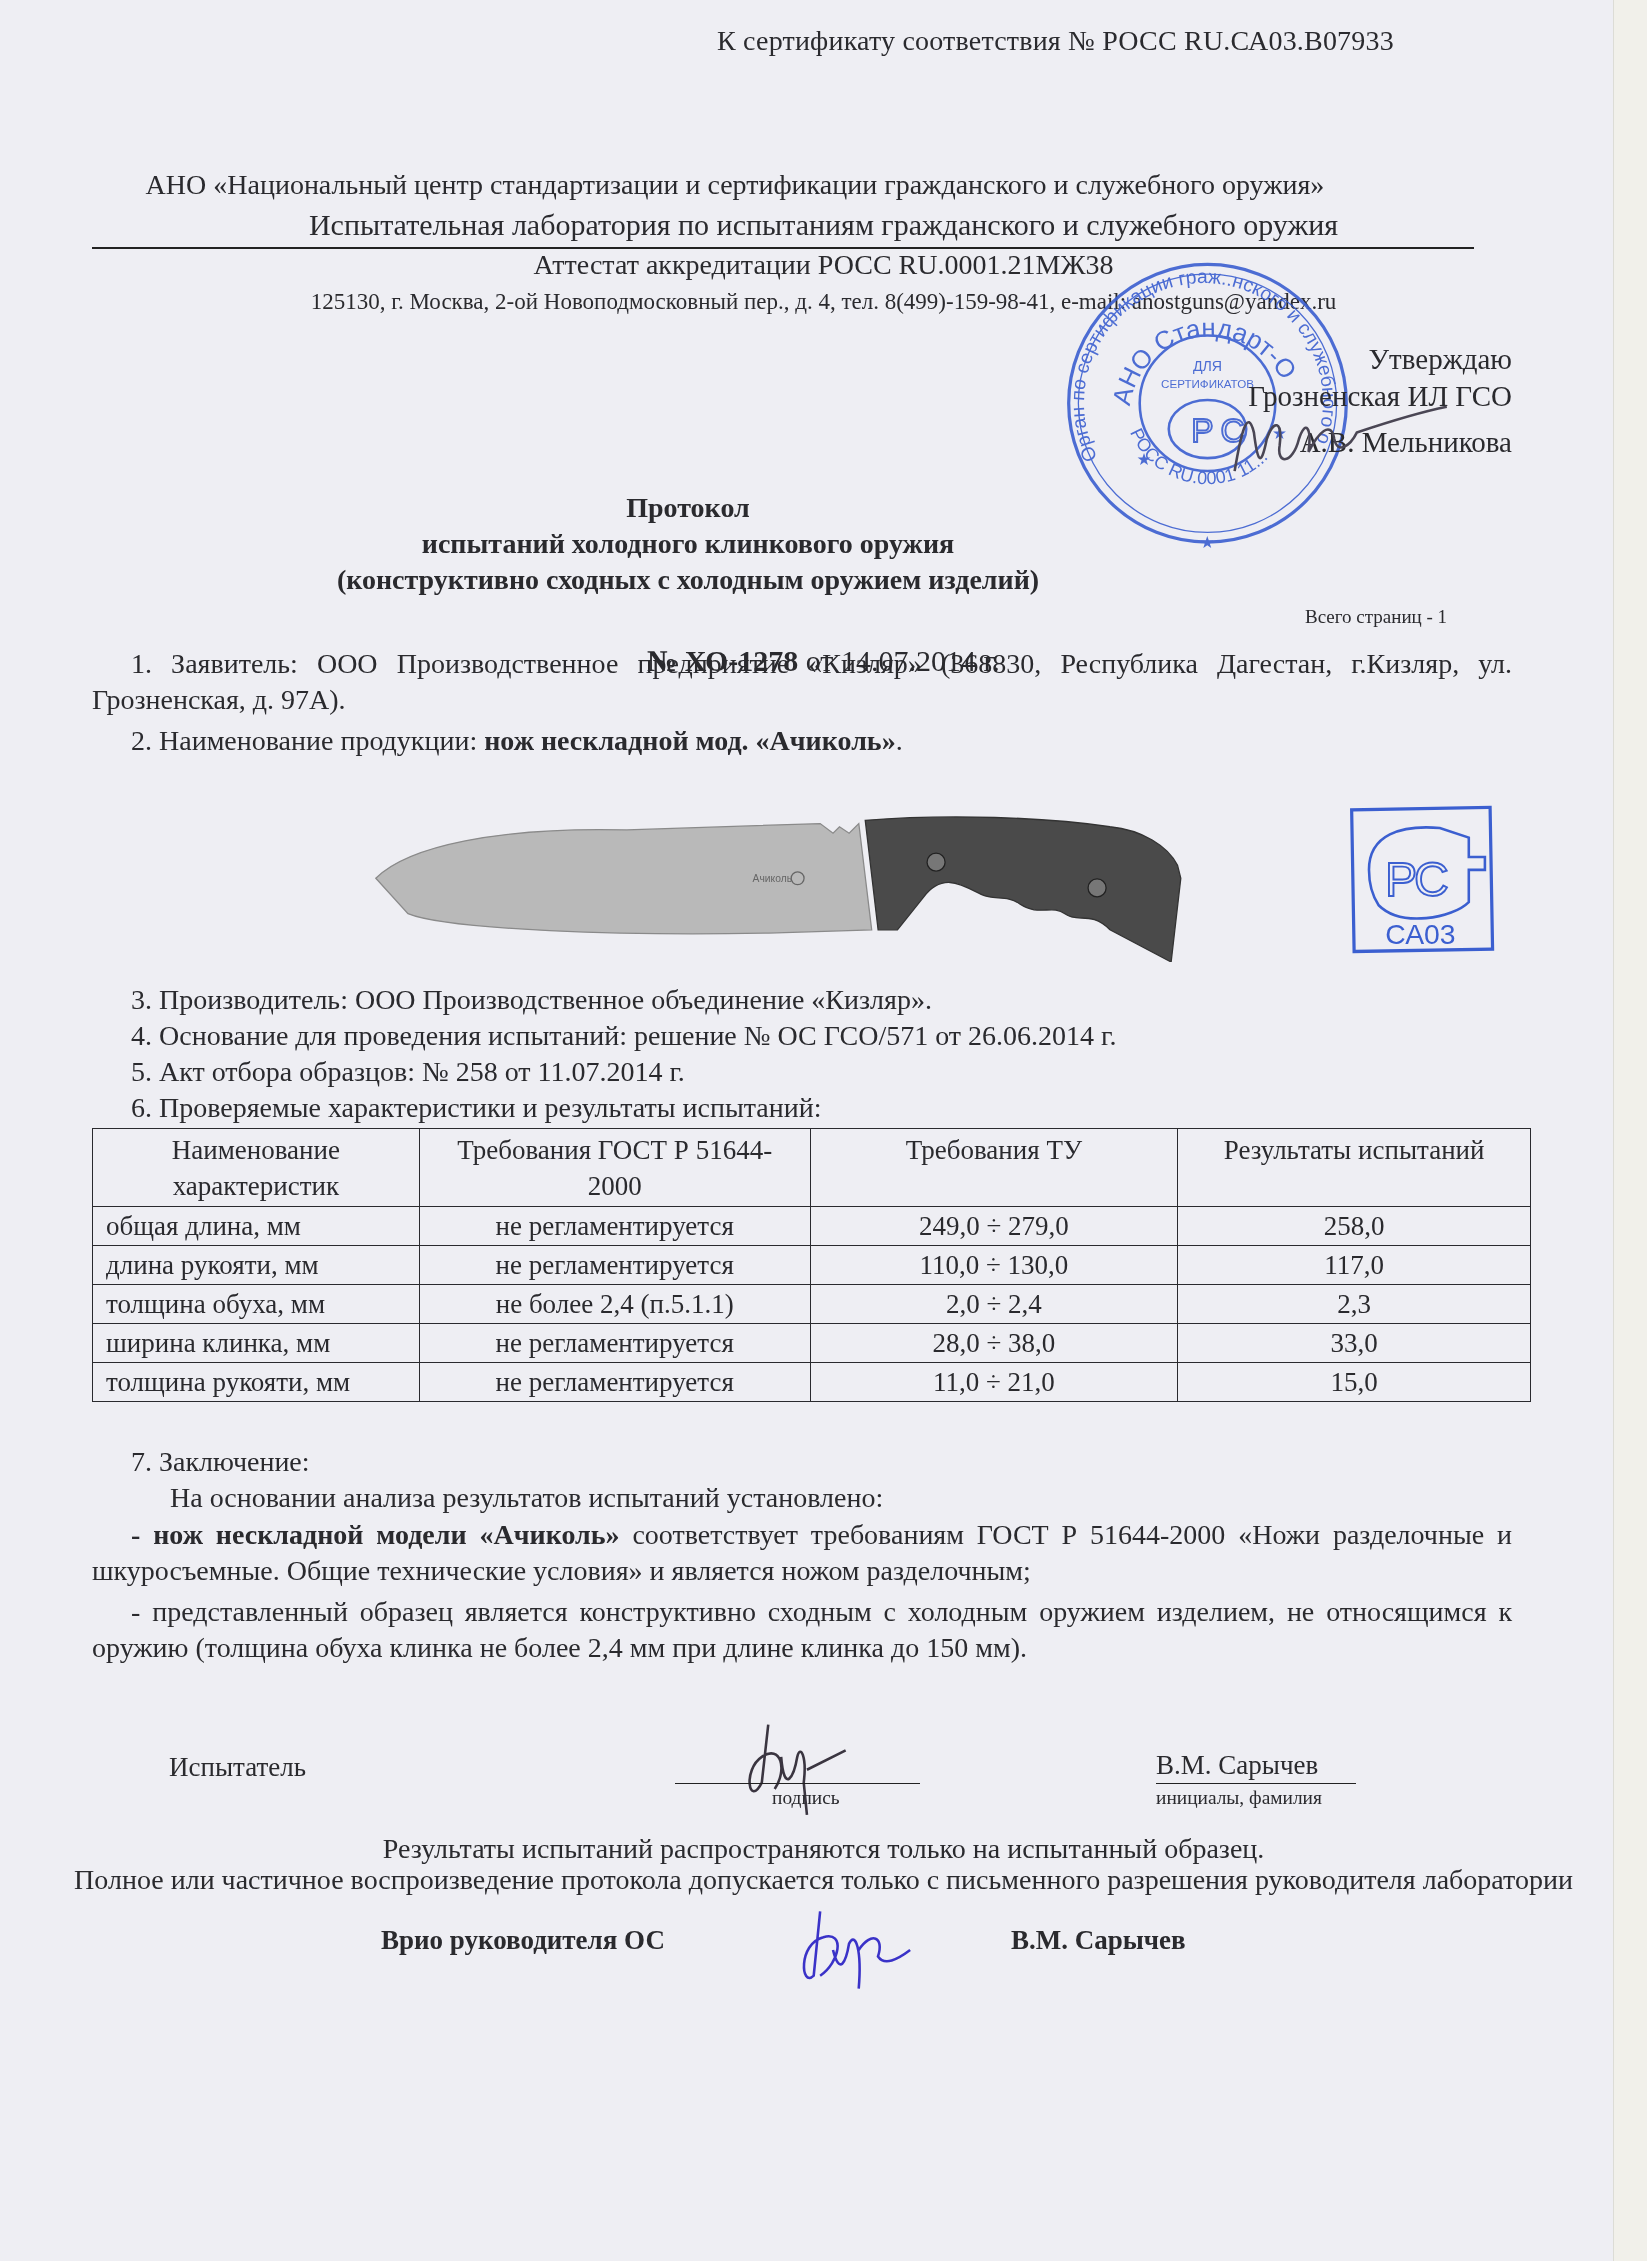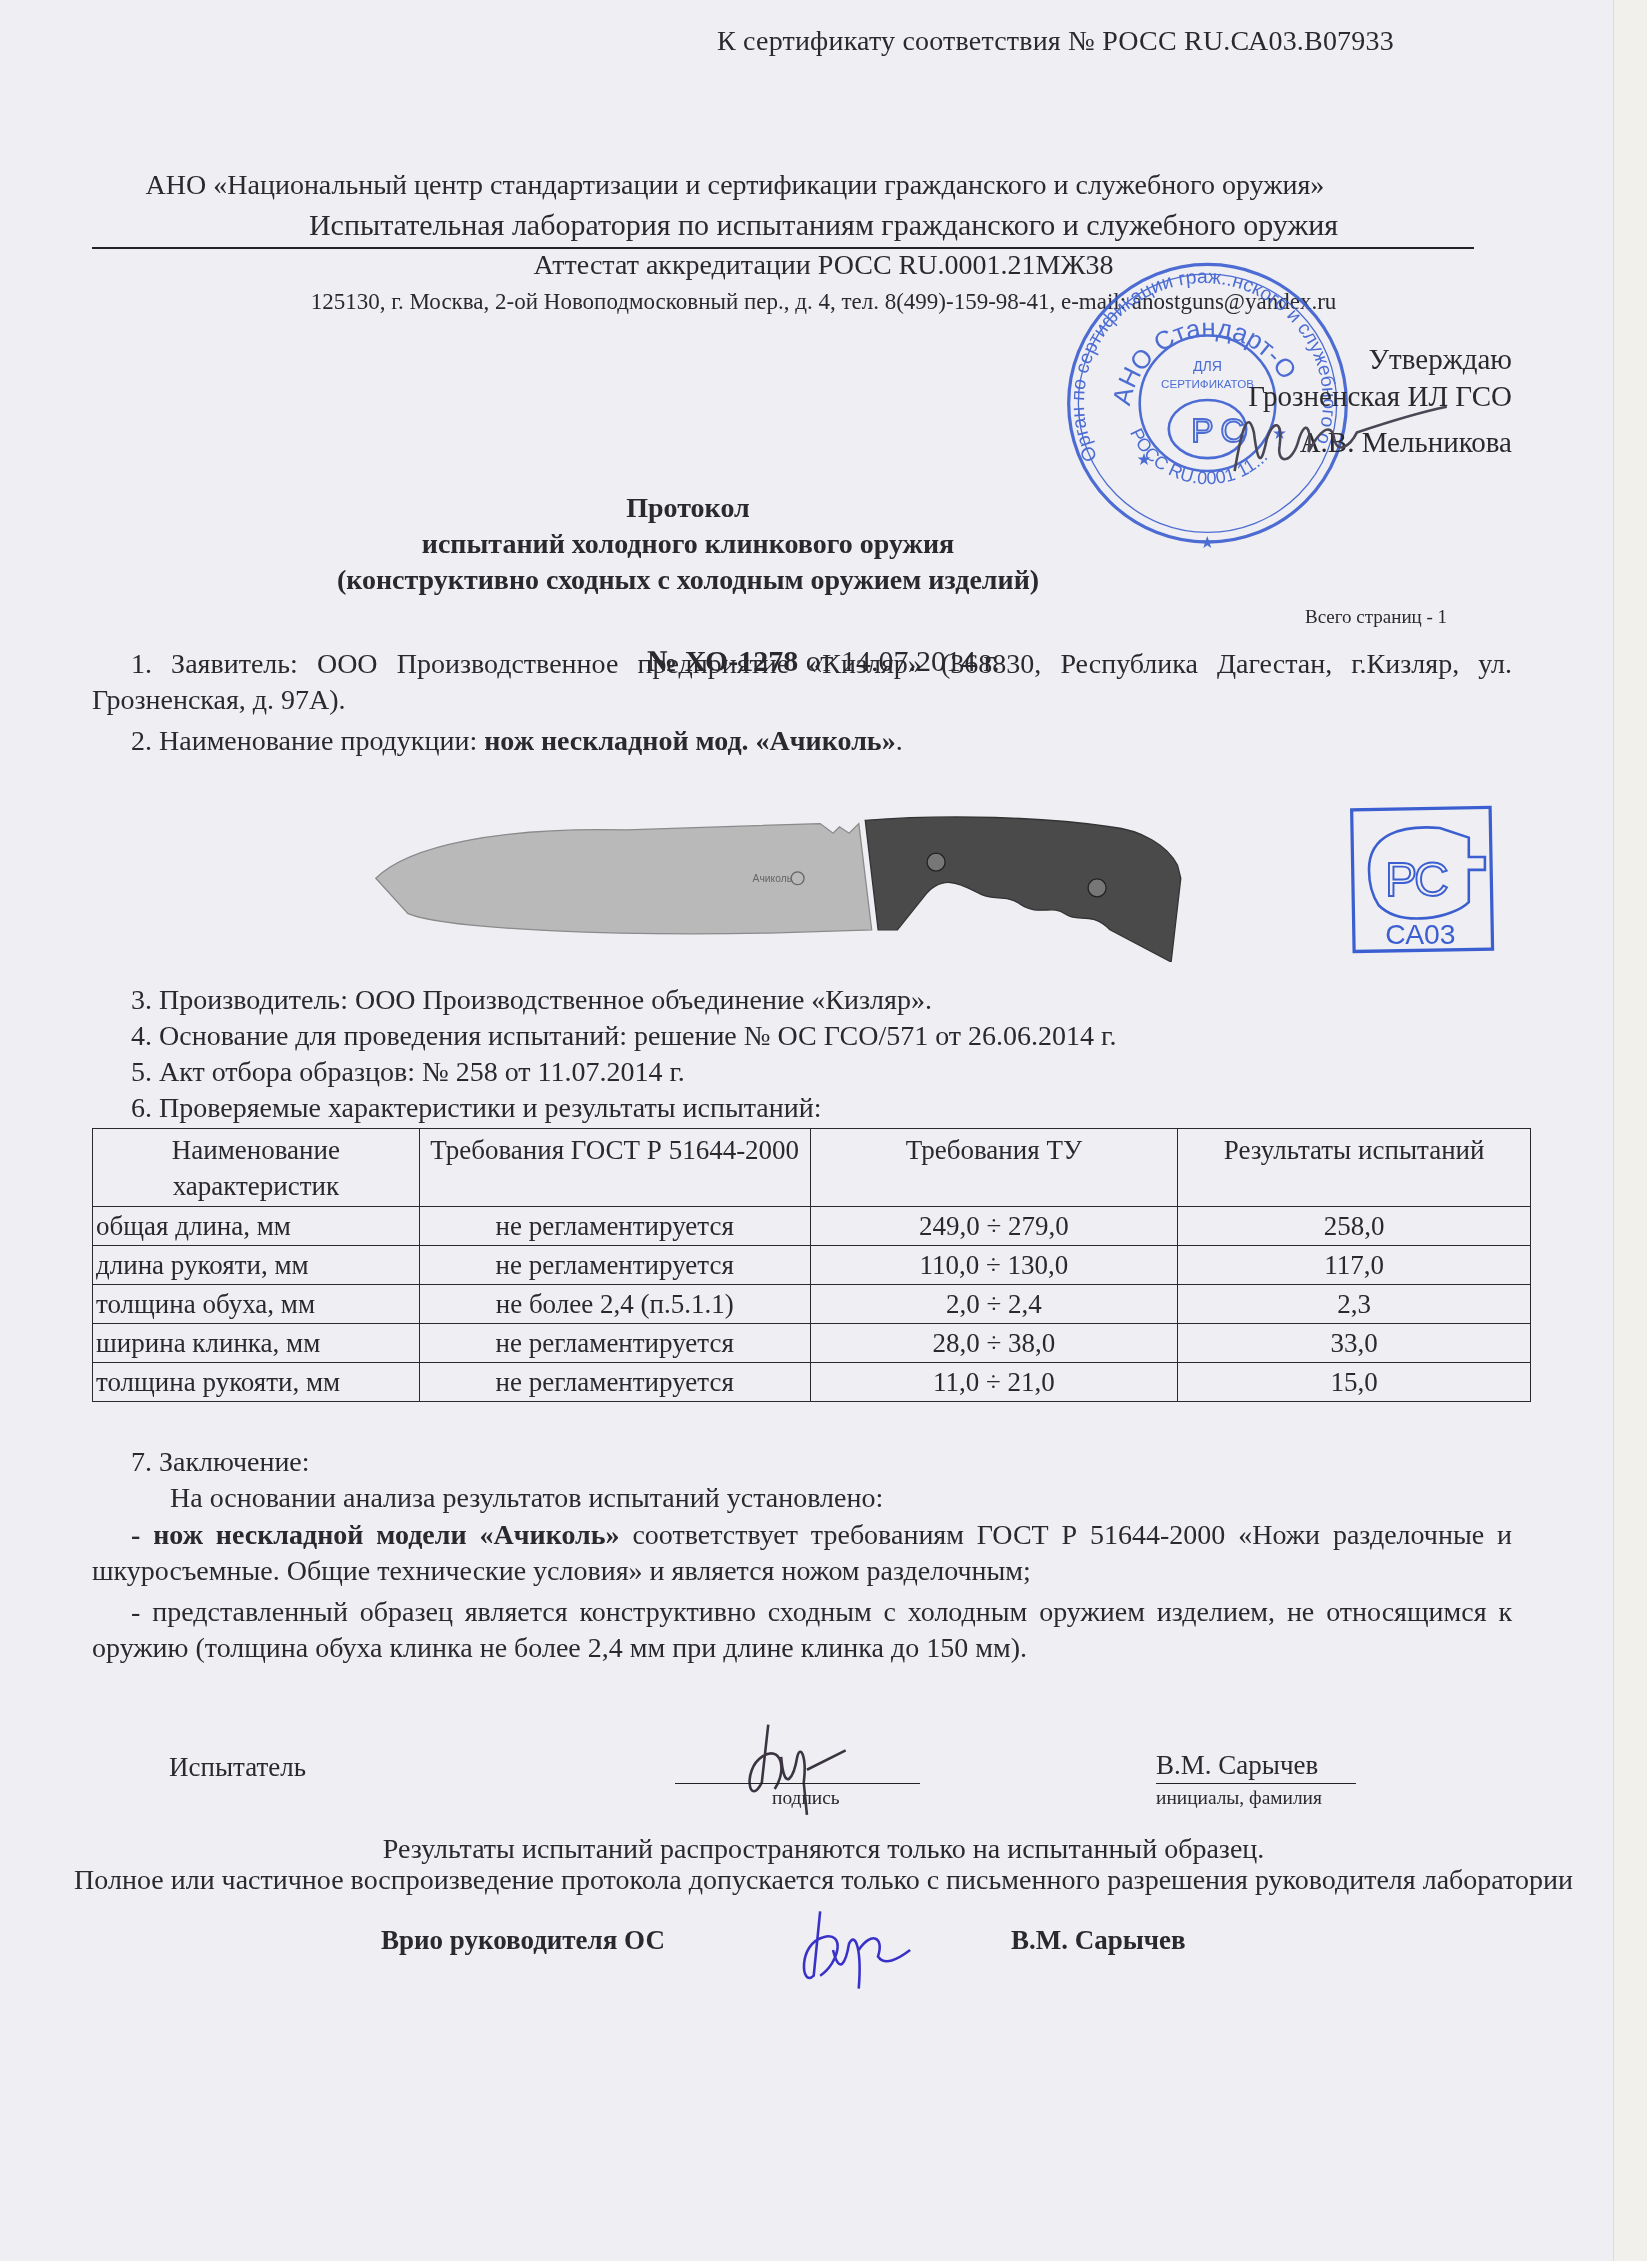--- a/index.html
+++ b/index.html
@@ -20,21 +20,21 @@
     .approve { left: 1150px; width: 362px; top: 341px; text-align: right; font-size: 29px; line-height: 37px; }
     .title-block { left: 0; width: 1376px; top: 490px; text-align: center; font-weight: bold; font-size: 28px; line-height: 36px; }
     .proto-no { left: 0; width: 1647px; top: 607px; text-align: center; font-size: 30px; margin-top: 37px; }
     .pages { left: 1305px; top: 606px; font-size: 19px; }
     .para { left: 92px; width: 1420px; font-size: 28px; line-height: 36px; text-align: justify; }
     .indent { text-indent: 39px; }
     .knife { left: 368px; top: 801px; width: 885px; height: 161px; }
     .stamp-sq { left: 1343px; top: 799px; width: 155px; height: 161px; }
     .stamp-circ { left: 1059px; top: 245px; width: 297px; height: 310px; opacity: 0.9; }
     table.results { position: absolute; left: 92px; top: 1128px; width: 1439px; border-collapse: collapse; font-size: 27px; }
-    table.results td, table.results th { border: 1.9px solid #2a2a2e; padding: 0 3px; text-align: center; font-weight: normal; height: 38px; line-height: 34px; }
+    table.results td, table.results th { border: 1.9px solid #2a2a2e; padding: 0 13px; text-align: center; font-weight: normal; height: 38px; line-height: 34px; }
     table.results th { height: 74px; vertical-align: top; padding-top: 2.6px; line-height: 36px; }
     table.results td.first { text-align: left; }
     .sig-label { font-size: 27px; }
     .sig-line { border-top: 1.9px solid #222; }
     .small { font-size: 19.4px; }
     .notice { left: 0; width: 1647px; text-align: center; font-size: 28px; }
     .bold { font-weight: bold; }
   </style>
 </head>
 <body>

